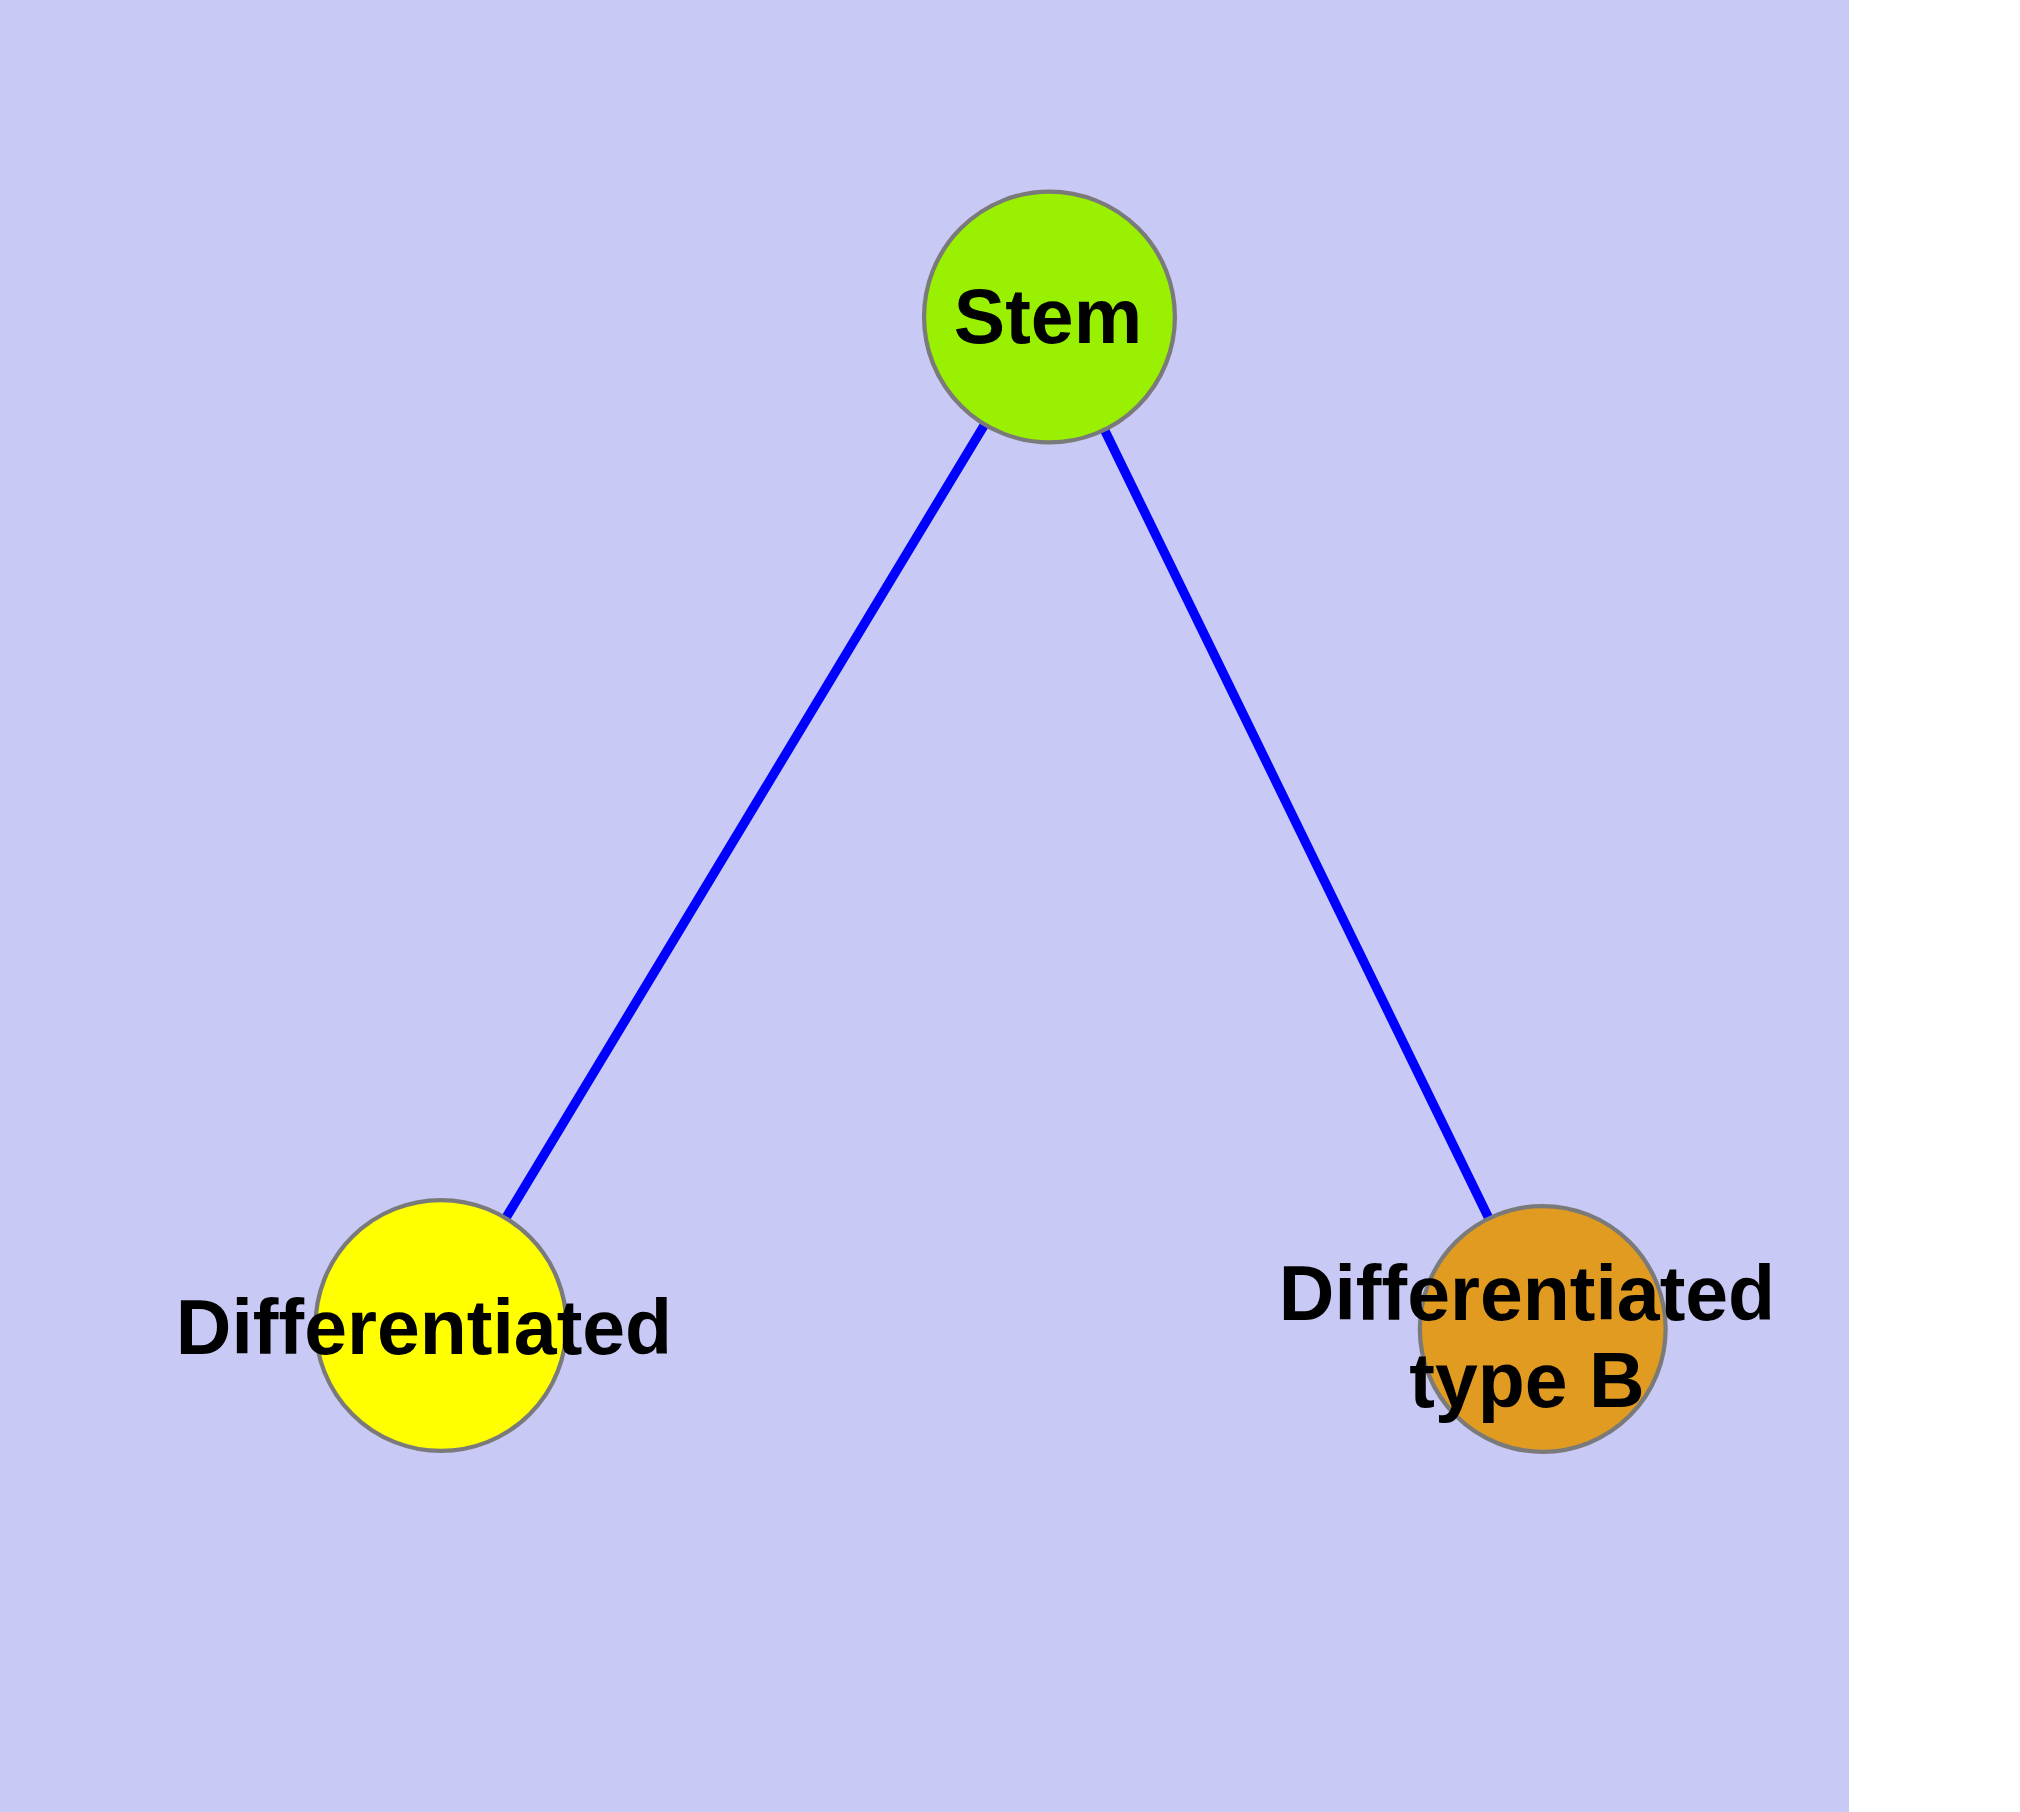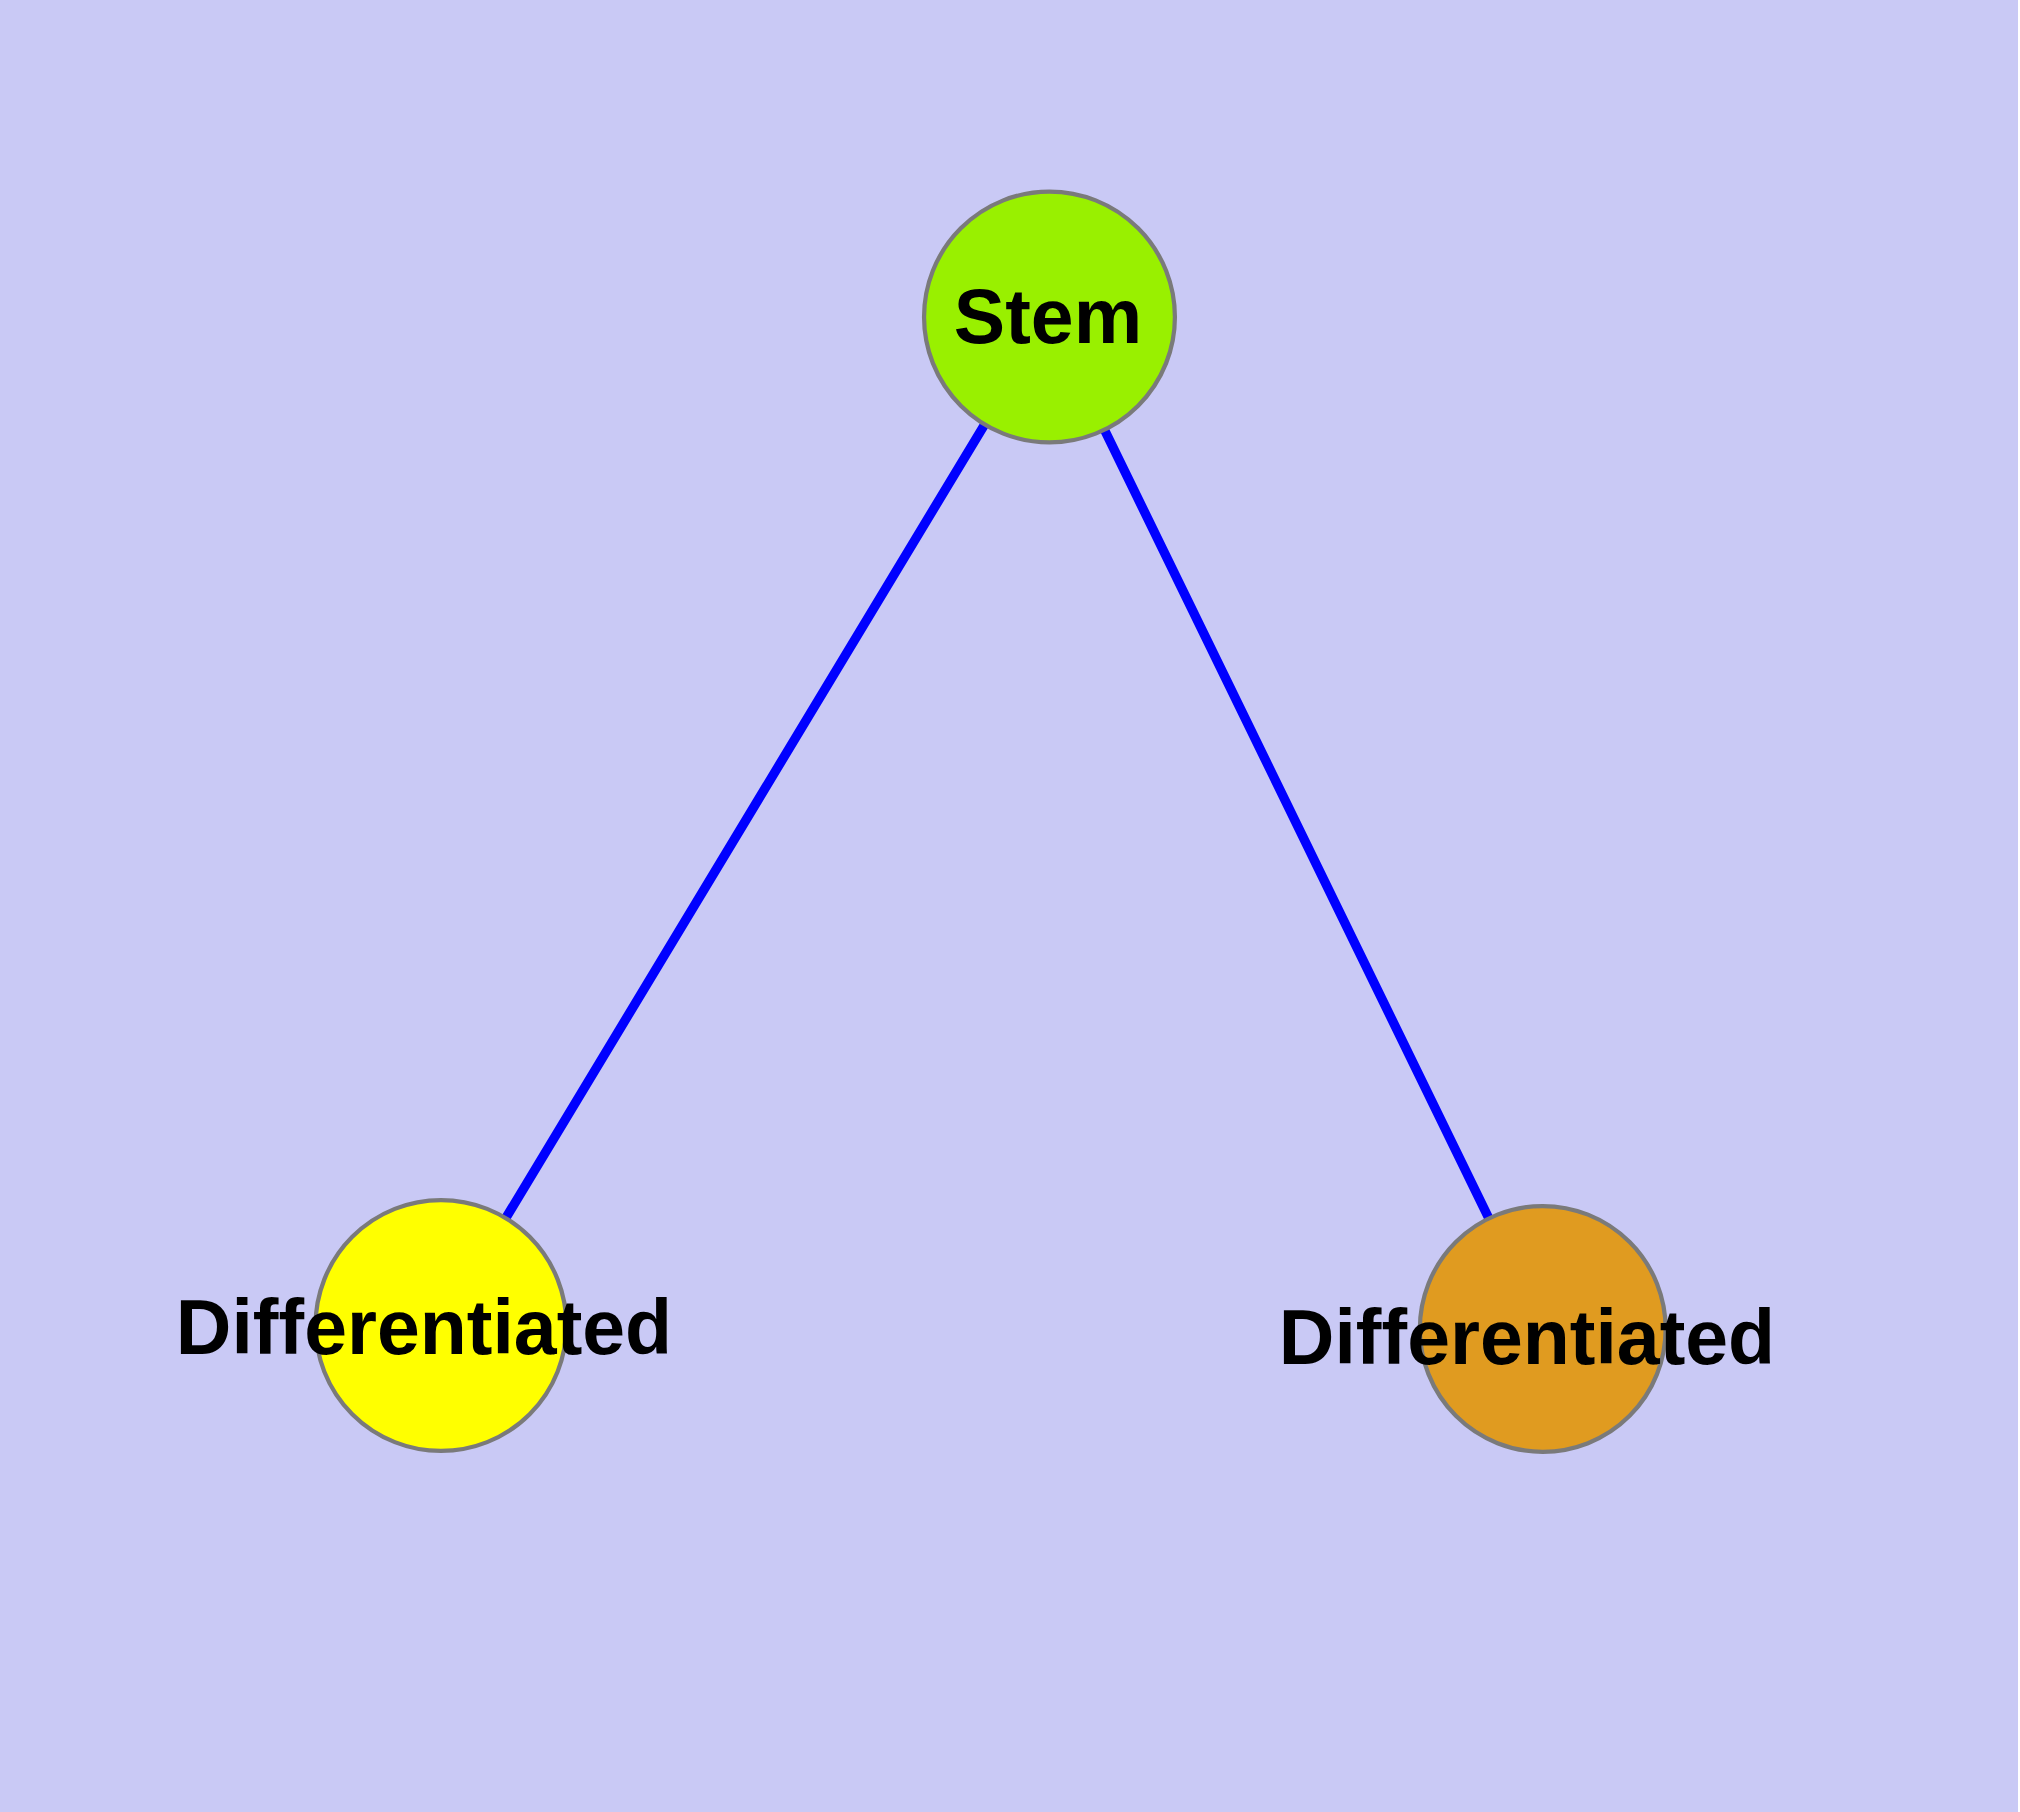--- a/index.html
+++ b/index.html
@@ -1,20 +1,20 @@
 <!DOCTYPE html>
 <html style="font-size:13.6px"><head>
 <meta charset="utf-8">
 <style>
   html, body { margin: 0; padding: 0; }
   body { width: 2021px; height: 1812px; overflow: hidden; }
 
   .stage {
     position: relative;
-    width: 2018px;
+    width: 1849px;
     height: 1812px;
     background: #C9C9F5; 
     font-family: "Liberation Sans", sans-serif;
   }
 
   .graph-svg {
     position: absolute;
     left: 0; top: 0;
     width: 2021px;
     height: 1812px;
@@ -62,16 +62,17 @@
   <div class="node-label" style="left:1048px; top:316px;">
     <span class="lbl-line" data-bind="nodes.stem.label">Stem</span>
   </div>
 
   <div class="node-label" style="left:424px; top:1327px;">
     <span class="lbl-line" data-bind="nodes.type_a.label_line1">Differentiated</span>
   </div>
 
   <div class="node-label" style="left:1527px; top:1337px;">
     <span class="lbl-line" data-bind="nodes.type_b.label_line1">Differentiated</span>
+    <span class="lbl-line" data-bind="nodes.type_b.label_line2">type B</span>
   </div>
 
 </div>
 
 
 </body></html>

